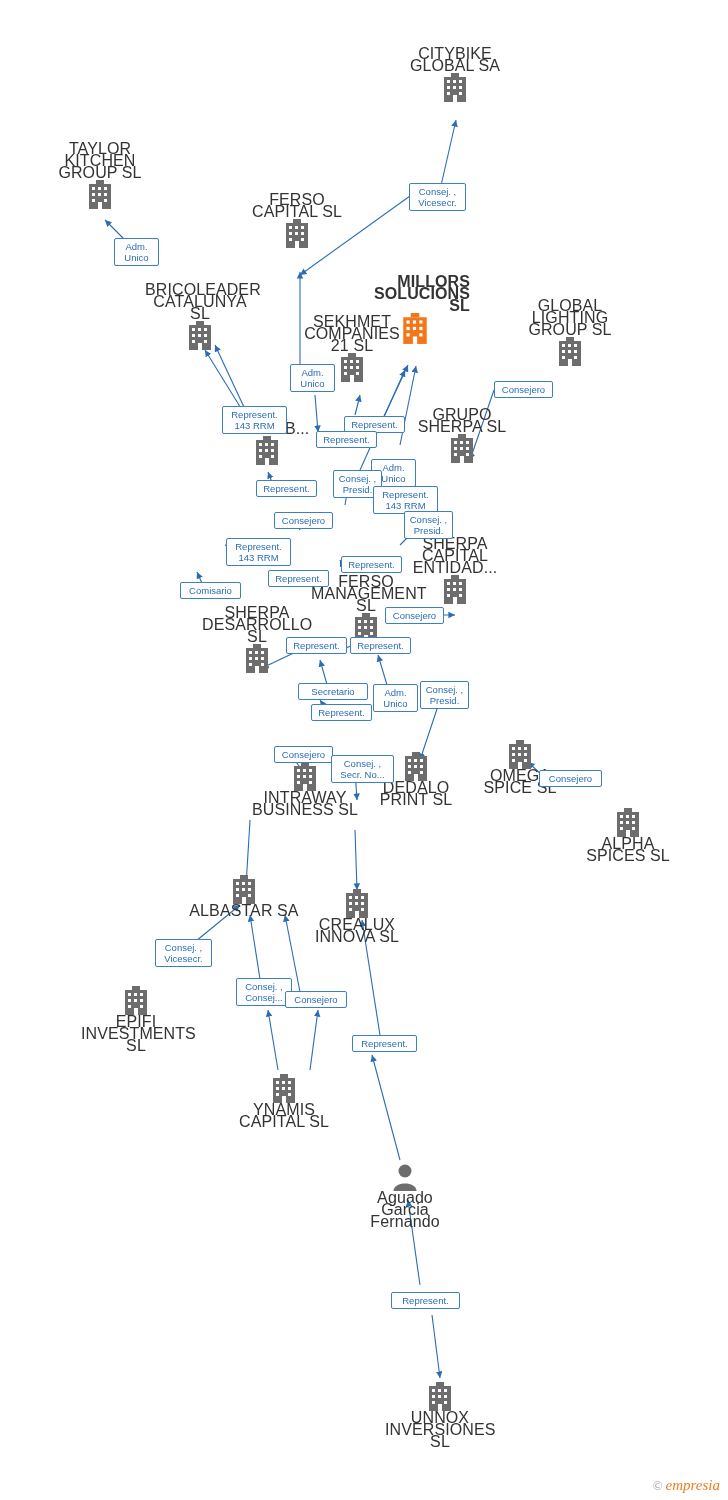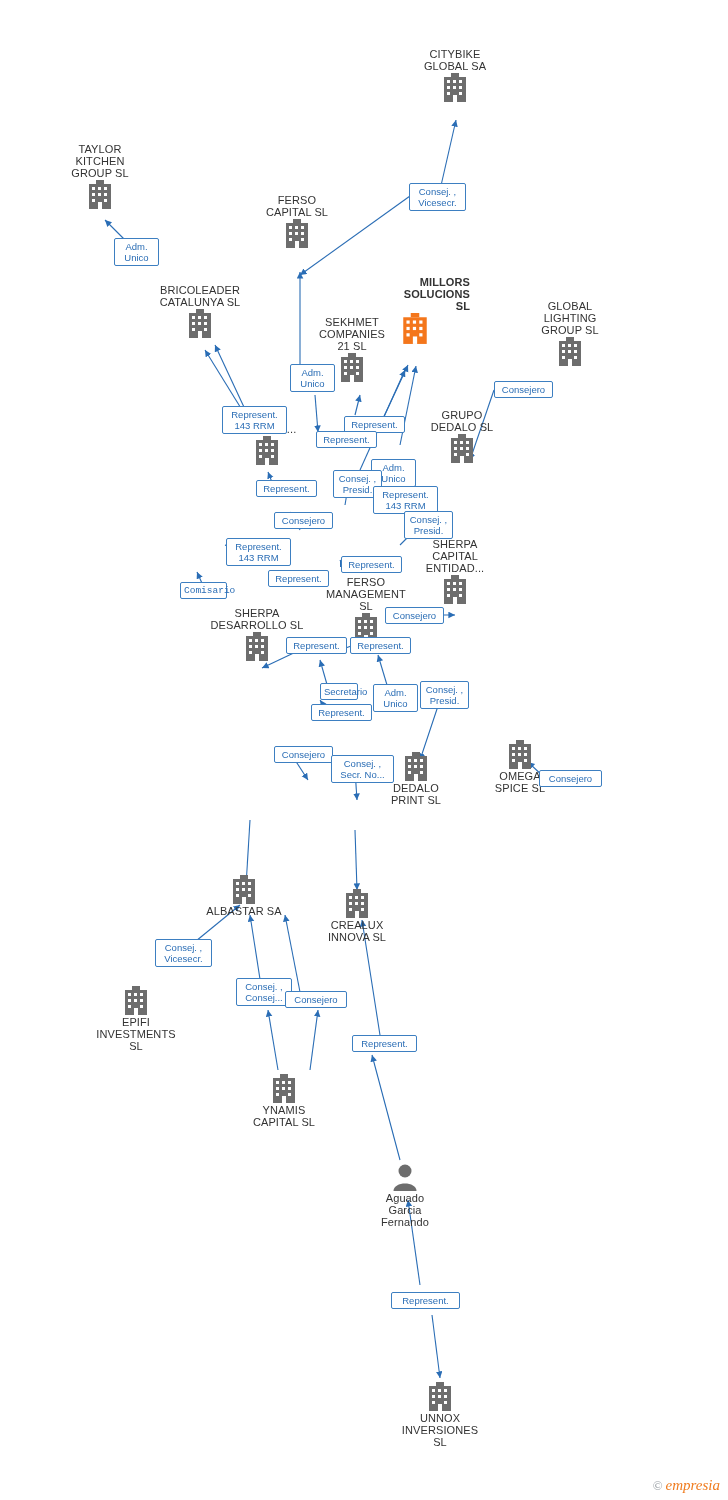--- a/index.html
+++ b/index.html
@@ -30,21 +30,21 @@
     text-align: center;
     width: 110px;
     margin-left: -55px;
   }
   .node .glyph {
     display: block;
     line-height: 0;
   }
   .node .label {
     display: block;
-    font-size: 11px;
+    font-size: 16px;
     line-height: 12px;
     color: #333333;
     letter-spacing: 0.1px;
     margin-top: 1px;
     white-space: pre-line;
   }
   .node.above .label {
     margin-top: 0;
     margin-bottom: 1px;
   }
@@ -292,21 +292,21 @@
             <rect x="6" y="19" width="3" height="3"></rect>
             <rect x="18" y="19" width="3" height="3"></rect>
             <rect x="12" y="22" width="4" height="7"></rect>
           </g>
         </svg>
     </span>
   </div>
 
   <div class="node above" style="left:462px; top:409px;">
     <span class="label">GRUPO
-DEDALO  SL</span>
+SHERPA  SL</span>
     <span class="glyph">
       <svg width="28" height="30" viewBox="0 0 28 30">
           <rect x="3" y="4" width="22" height="25" fill="#6d6d6d"></rect>
           <rect x="10" y="0" width="8" height="4" fill="#6d6d6d"></rect>
           <g fill="#ffffff">
             <rect x="6" y="7" width="3" height="3"></rect>
             <rect x="12" y="7" width="3" height="3"></rect>
             <rect x="18" y="7" width="3" height="3"></rect>
             <rect x="6" y="13" width="3" height="3"></rect>
             <rect x="12" y="13" width="3" height="3"></rect>
@@ -447,21 +447,63 @@
             <rect x="6" y="19" width="3" height="3"></rect>
             <rect x="18" y="19" width="3" height="3"></rect>
             <rect x="12" y="22" width="4" height="7"></rect>
           </g>
         </svg>
     </span>
     <span class="label">DEDALO
 PRINT SL</span>
   </div>
 
-
+  <div class="node above" style="left:305px; top:762px;">
+    <span class="glyph">
+      <svg width="28" height="30" viewBox="0 0 28 30">
+          <rect x="3" y="4" width="22" height="25" fill="#6d6d6d"></rect>
+          <rect x="10" y="0" width="8" height="4" fill="#6d6d6d"></rect>
+          <g fill="#ffffff">
+            <rect x="6" y="7" width="3" height="3"></rect>
+            <rect x="12" y="7" width="3" height="3"></rect>
+            <rect x="18" y="7" width="3" height="3"></rect>
+            <rect x="6" y="13" width="3" height="3"></rect>
+            <rect x="12" y="13" width="3" height="3"></rect>
+            <rect x="18" y="13" width="3" height="3"></rect>
+            <rect x="6" y="19" width="3" height="3"></rect>
+            <rect x="18" y="19" width="3" height="3"></rect>
+            <rect x="12" y="22" width="4" height="7"></rect>
+          </g>
+        </svg>
+    </span>
+    <span class="label">INTRAWAY
+BUSINESS  SL</span>
+  </div>
+
+  <div class="node above" style="left:628px; top:808px;">
+    <span class="glyph">
+      <svg width="28" height="30" viewBox="0 0 28 30">
+          <rect x="3" y="4" width="22" height="25" fill="#6d6d6d"></rect>
+          <rect x="10" y="0" width="8" height="4" fill="#6d6d6d"></rect>
+          <g fill="#ffffff">
+            <rect x="6" y="7" width="3" height="3"></rect>
+            <rect x="12" y="7" width="3" height="3"></rect>
+            <rect x="18" y="7" width="3" height="3"></rect>
+            <rect x="6" y="13" width="3" height="3"></rect>
+            <rect x="12" y="13" width="3" height="3"></rect>
+            <rect x="18" y="13" width="3" height="3"></rect>
+            <rect x="6" y="19" width="3" height="3"></rect>
+            <rect x="18" y="19" width="3" height="3"></rect>
+            <rect x="12" y="22" width="4" height="7"></rect>
+          </g>
+        </svg>
+    </span>
+    <span class="label">ALPHA
+SPICES  SL</span>
+  </div>
 
   <div class="node above" style="left:244px; top:875px;">
     <span class="glyph">
       <svg width="28" height="30" viewBox="0 0 28 30">
           <rect x="3" y="4" width="22" height="25" fill="#6d6d6d"></rect>
           <rect x="10" y="0" width="8" height="4" fill="#6d6d6d"></rect>
           <g fill="#ffffff">
             <rect x="6" y="7" width="3" height="3"></rect>
             <rect x="12" y="7" width="3" height="3"></rect>
             <rect x="18" y="7" width="3" height="3"></rect>
@@ -597,25 +639,25 @@
   <div class="edge-label" style="left:256px; top:480px; width:61px;">Represent.</div>
   <div class="edge-label" style="left:373px; top:486px; width:65px;">Represent.
 143 RRM</div>
   <div class="edge-label" style="left:274px; top:512px; width:59px;">Consejero</div>
   <div class="edge-label" style="left:404px; top:511px; width:49px;">Consej. ,
 Presid.</div>
   <div class="edge-label" style="left:226px; top:538px; width:65px;">Represent.
 143 RRM</div>
   <div class="edge-label" style="left:341px; top:556px; width:61px;">Represent.</div>
   <div class="edge-label" style="left:268px; top:570px; width:61px;">Represent.</div>
-  <div class="edge-label" style="left:180px; top:582px; width:47px;font-family:Liberation Mono, monospace;">Comisario</div>
+  <div class="edge-label" style="left:180px; top:582px; width:61px;">Comisario</div>
   <div class="edge-label" style="left:385px; top:607px; width:59px;">Consejero</div>
   <div class="edge-label" style="left:286px; top:637px; width:61px;">Represent.</div>
   <div class="edge-label" style="left:350px; top:637px; width:61px;">Represent.</div>
-  <div class="edge-label" style="left:320px; top:683px; width:38px;">Secretario</div>
+  <div class="edge-label" style="left:298px; top:683px; width:70px;">Secretario</div>
   <div class="edge-label" style="left:373px; top:684px; width:45px;">Adm.
 Unico</div>
   <div class="edge-label" style="left:420px; top:681px; width:49px;">Consej. ,
 Presid.</div>
   <div class="edge-label" style="left:311px; top:704px; width:61px;">Represent.</div>
   <div class="edge-label" style="left:274px; top:746px; width:59px;">Consejero</div>
   <div class="edge-label" style="left:331px; top:755px; width:63px;">Consej. ,
 Secr. No...</div>
   <div class="edge-label" style="left:539px; top:770px; width:63px;">Consejero</div>
   <div class="edge-label" style="left:155px; top:939px; width:57px;">Consej. ,

